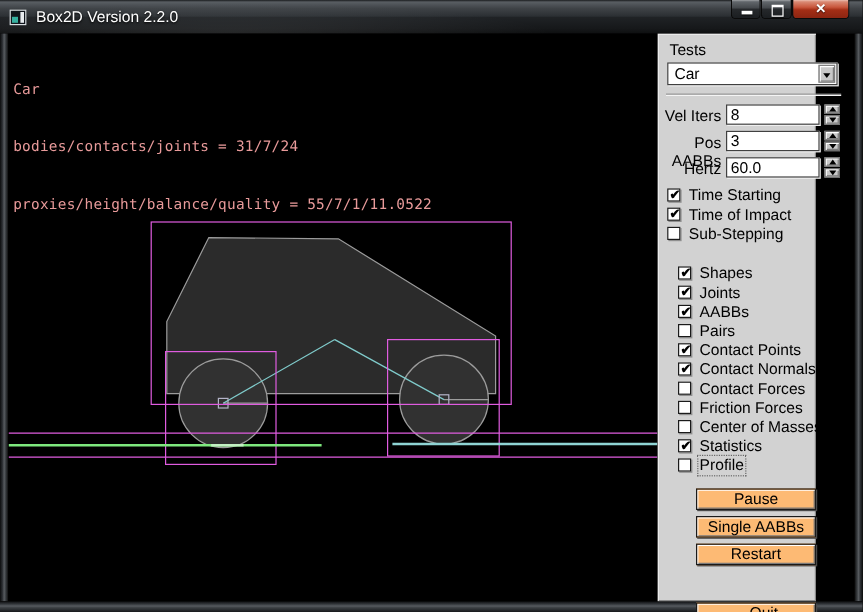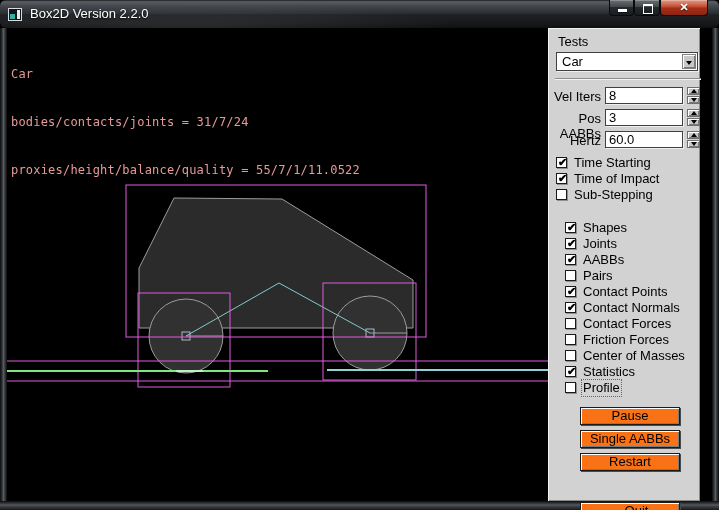--- a/index.html
+++ b/index.html
@@ -3,21 +3,21 @@
 <meta charset="utf-8">
 <style>
   html,body{margin:0;padding:0;background:#333;}
   .window{position:relative;width:719px;height:510px;overflow:hidden;
           font-family:"Liberation Sans",sans-serif;background:#000;}
 
   
   .titlebar{position:absolute;left:0;top:0;width:719px;height:28px;
     background:
       radial-gradient(ellipse 420px 42px at 190px 30px, rgba(255,255,255,.10), transparent 65%),
-      linear-gradient(#1a1c1e 0%,#595e63 6%,#3f4347 25%,#2b2f33 48%,#1f2225 52%,#16181a 85%,#0e0f10 100%); border-radius: 6px;}
+      linear-gradient(#1a1c1e 0%,#595e63 6%,#3f4347 25%,#2b2f33 48%,#1f2225 52%,#16181a 85%,#0e0f10 100%);}
   .app-icon{position:absolute;left:8px;top:8px;width:12px;height:11px;background:#10151b;
     border:1px solid #d8dcdf;}
   .app-icon .teal{position:absolute;left:1px;bottom:1px;width:5px;height:5px;background:#37b0a0;}
   .app-icon .bar{position:absolute;right:1px;top:1px;width:3px;height:9px;background:#e8ecef;}
   .title-text{position:absolute;left:30px;top:6px;color:#fff;font-size:13px;
     text-shadow:0 1px 2px #000;white-space:nowrap;}
   .capbtn{position:absolute;top:0;height:16px;border:1px solid #0a0a0a;border-top:none;
     border-radius:0 0 4px 4px;box-sizing:border-box;
     background:linear-gradient(#6a6f74,#43474b 45%,#26292c 50%,#1b1e21);
     box-shadow:inset 0 1px 0 rgba(255,255,255,.25);}
@@ -38,21 +38,21 @@
   .frame-bottom{position:absolute;left:0;top:501px;width:719px;height:9px;
     background:linear-gradient(#0c0d0e,#303438 25%,#565a5f 45%,#3c4044 60%,#17191b 100%);}
 
   
   .canvas{position:absolute;left:7px;top:28px;width:541px;height:473px;background:#000;overflow:hidden;}
   .hud{position:absolute;left:4px;top:6px;font-family:"DejaVu Sans Mono",monospace;
     font-size:12px;line-height:16px;letter-spacing:.2px;color:var(--hud-text,#e89a9a);white-space:pre;}
   .scene{position:absolute;left:0;top:0;}
 
   
-  .panel{position:absolute;left:548px;top:28px;width:152px;height:473px;
+  .panel{position:absolute;left:548px;top:28px;width:132px;height:473px;
     background:var(--panel-bg,#d2d2d2);color:#000;font-size:13px;
     box-shadow:inset 1px 1px 0 #f2f2f2, inset -1px -1px 0 #8a8a8a;}
   .plabel{position:absolute;white-space:nowrap;}
   .dropdown{position:absolute;left:8px;top:24px;width:142px;height:19px;background:#fff;
     border:1px solid #404040;box-sizing:border-box;box-shadow:1px 1px 0 #efefef;}
   .dropdown .value{position:absolute;left:5px;top:1px;line-height:16px;}
   .dd-btn{position:absolute;right:1px;top:1px;width:14px;height:15px;background:#c8c8c8;
     border:1px solid #808080;box-sizing:border-box;
     box-shadow:inset 1px 1px 0 #fff, inset -1px -1px 0 #7a7a7a;}
   .tri-down{position:absolute;left:50%;top:6px;margin-left:-3px;width:0;height:0;
@@ -78,21 +78,21 @@
     border:1px solid #1a1a1a;box-sizing:border-box;box-shadow:1px 1px 0 #8f8f8f;}
   .cb .check{position:absolute;left:1px;top:-2px;font-size:11px;font-weight:bold;visibility:hidden;}
   .cb[data-checked="true"] .check{visibility:visible;}
   .cb .cblabel{position:absolute;left:18px;top:0;line-height:14px;}
   .cb .cblabel[data-focused="true"]{outline:1px dotted #666;outline-offset:1px;}
 
   .groupbox{position:absolute;left:8px;top:182px;width:147px;height:190px;
     border:1px solid #8c8c8c;box-shadow:inset 1px 1px 0 #f5f5f5, 1px 1px 0 #f5f5f5;box-sizing:border-box;}
   .group-label{position:absolute;left:8px;top:-8px;padding:0 4px;background:var(--panel-bg,#d2d2d2);}
 
-  .gbtn{position:absolute;left:32px;width:100px;height:18px;background:#f97316;
+  .gbtn{position:absolute;left:32px;width:100px;height:18px;background:#fdba74;
     border:1px solid #1a1a1a;box-sizing:border-box;text-align:center;line-height:16px;
     box-shadow:inset 1px 1px 0 #fff, inset -1px -1px 0 #7a7a7a, 1px 1px 0 #4a4a4a;cursor:default;}
 </style>
 </head>
 <body>
 
 <div class="window">
 
   <div class="titlebar">
     <div class="app-icon">

